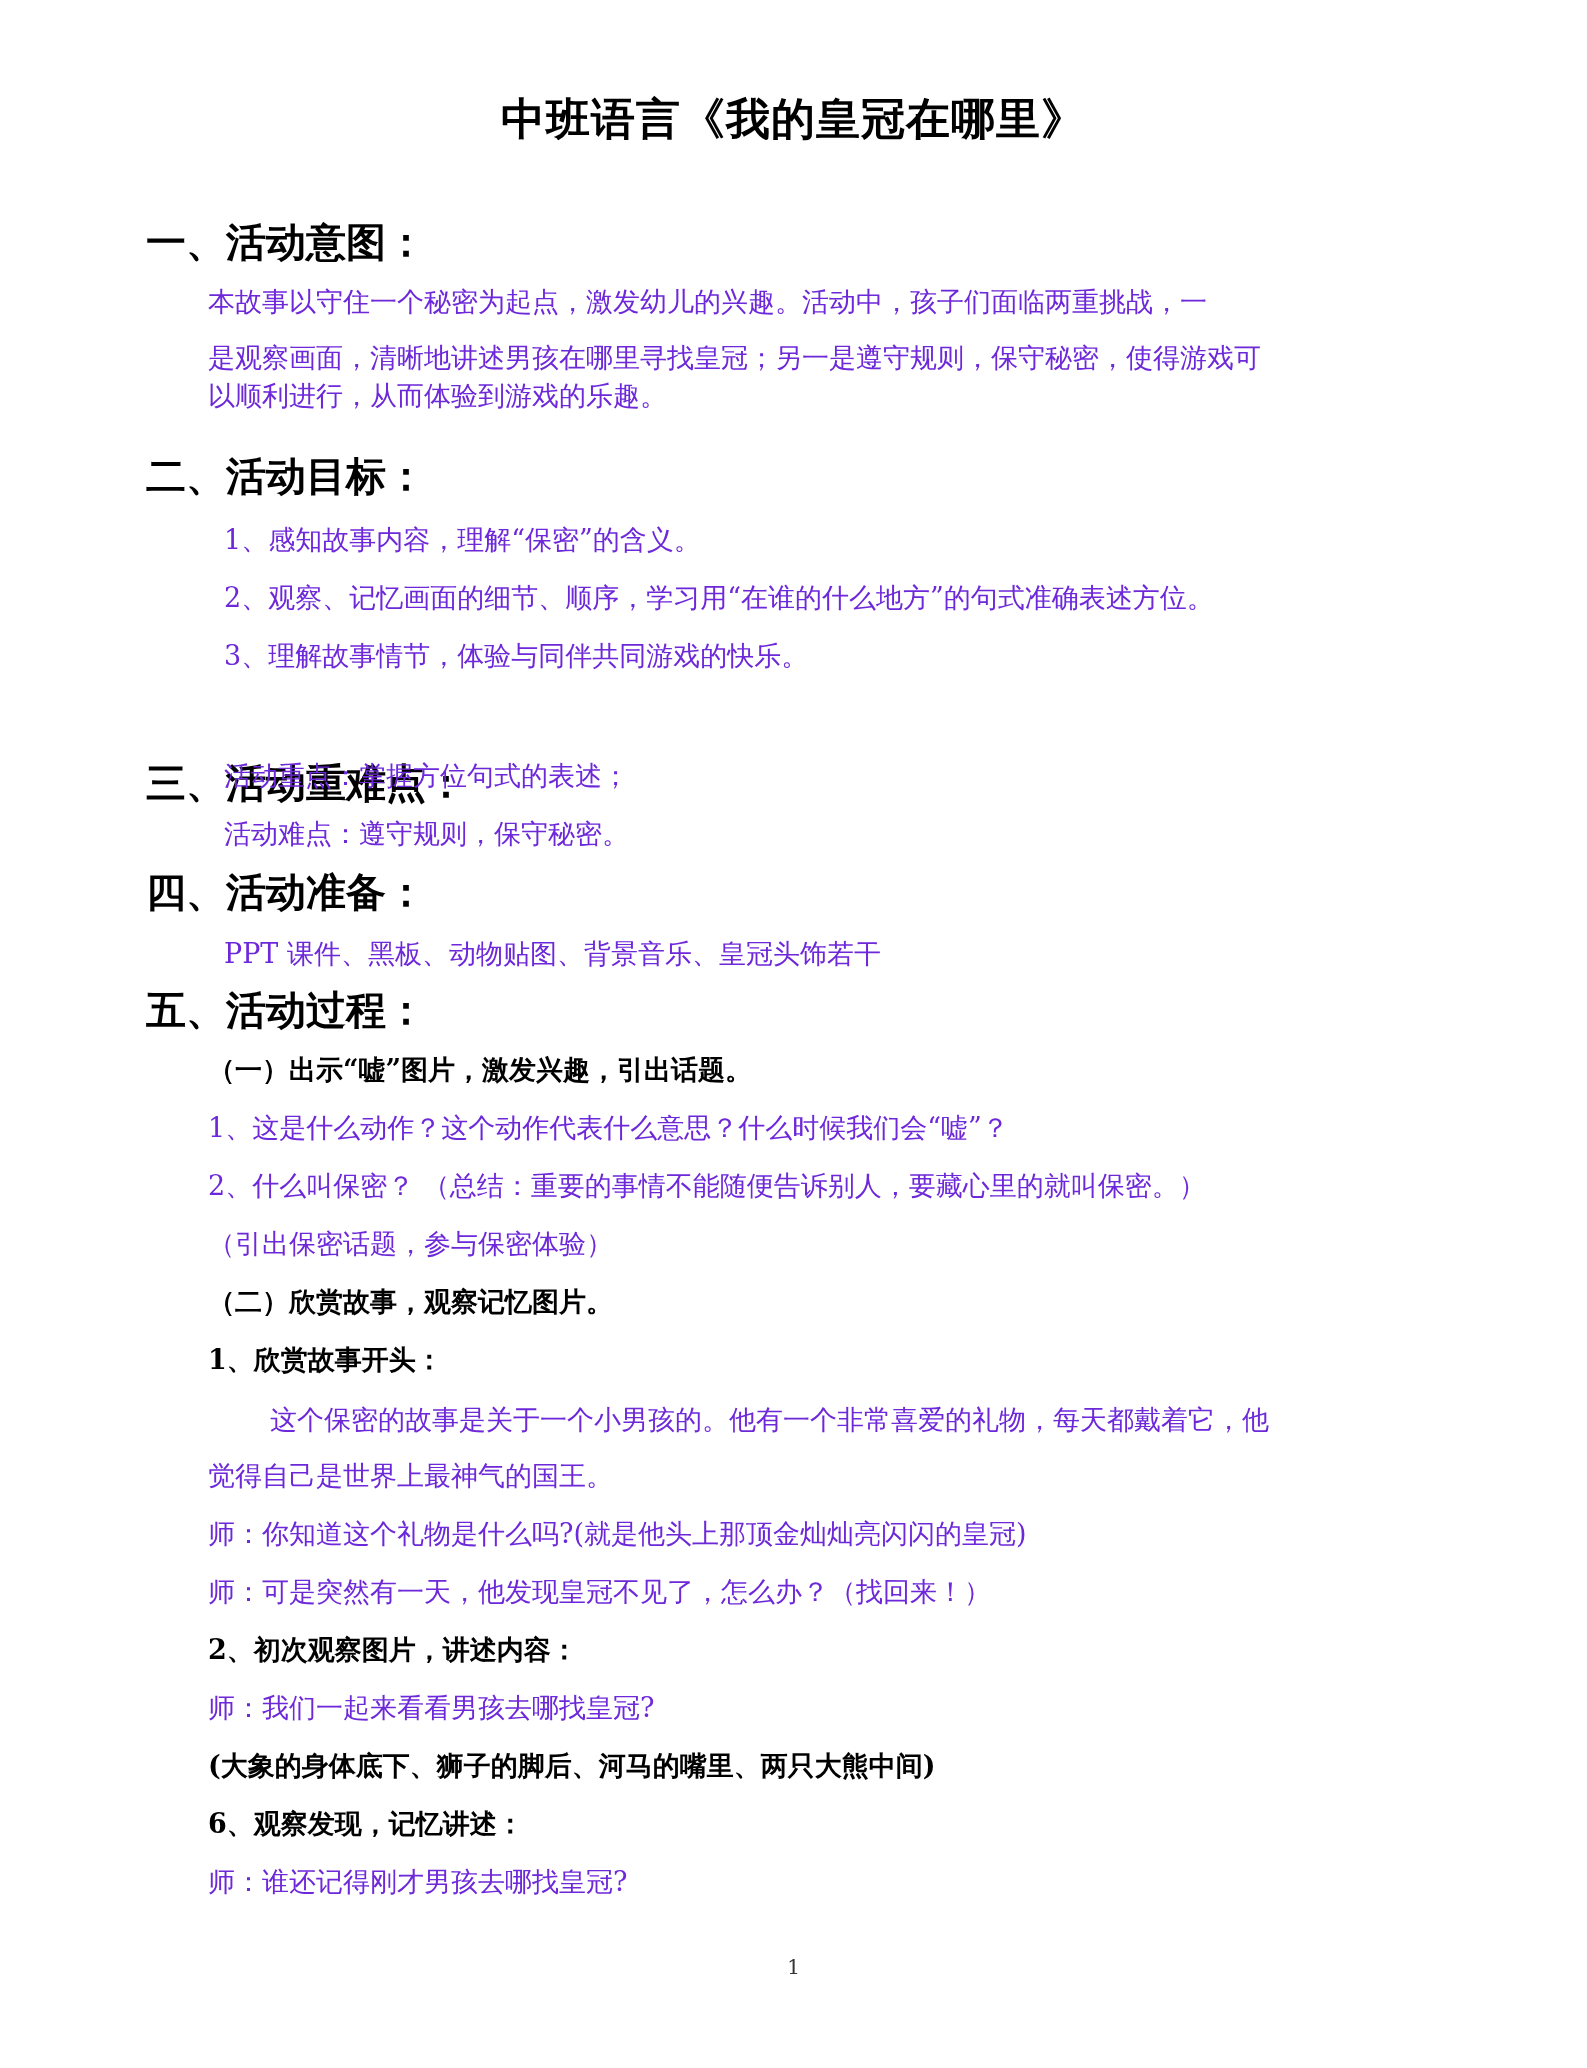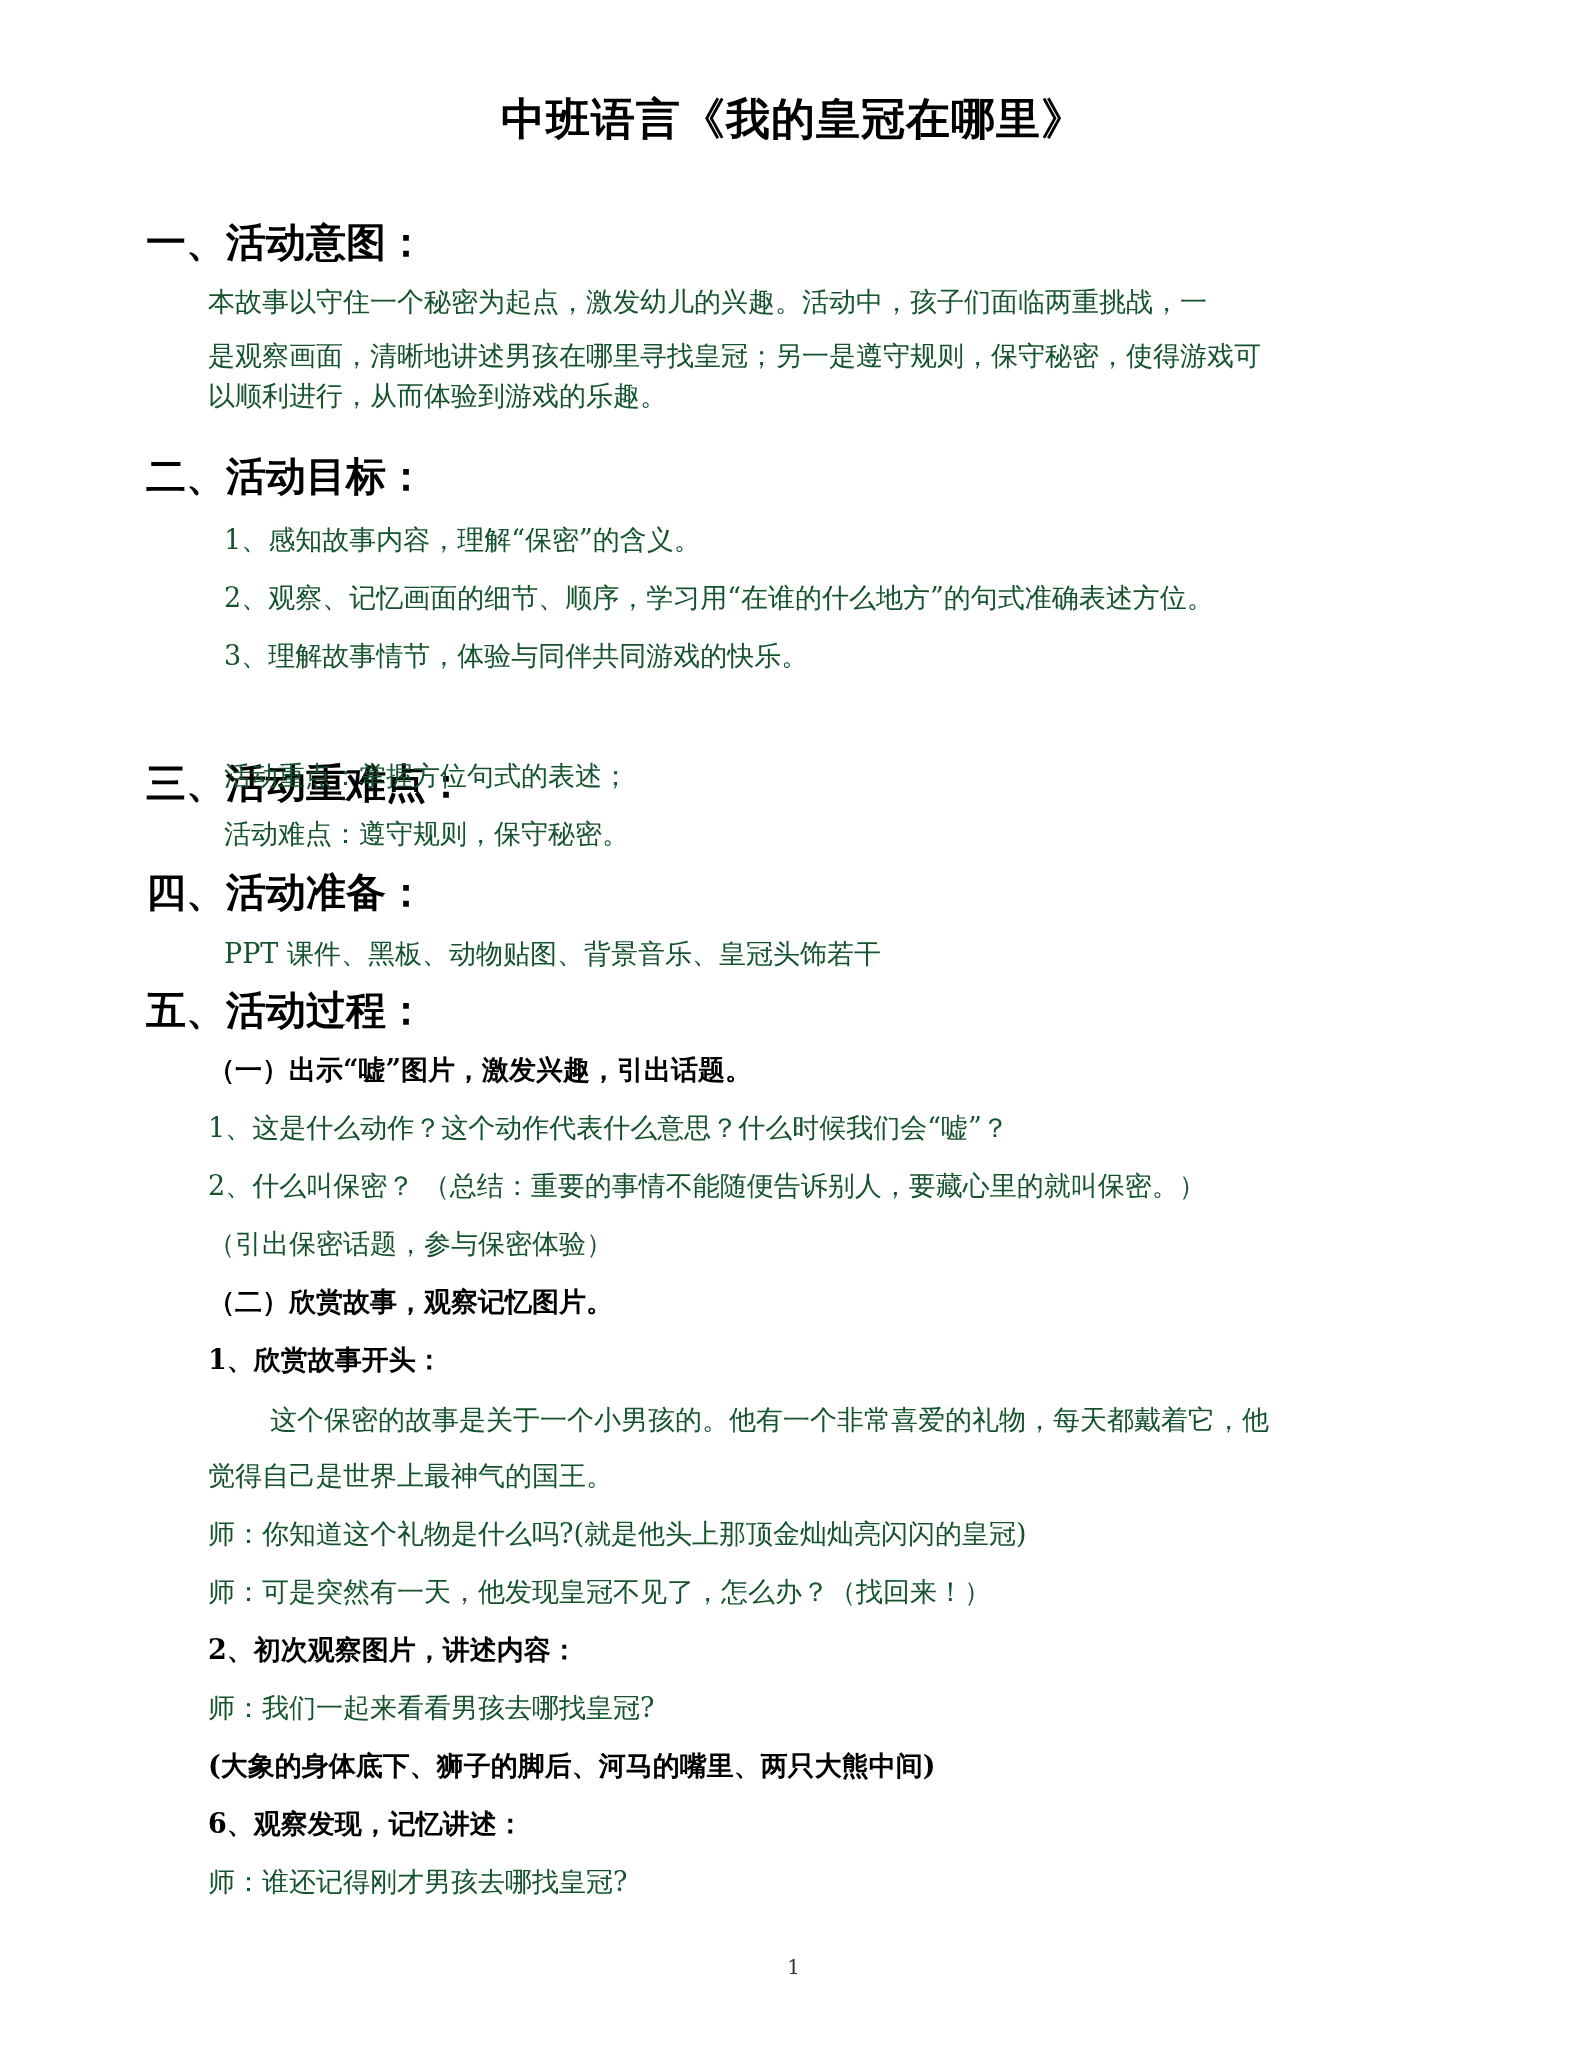--- a/index.html
+++ b/index.html
@@ -7,34 +7,34 @@
       width: 1587px; height: 2068px; position: relative; overflow: hidden;
       font-family: "DejaVu Serif", "Liberation Serif", serif;
       color: #111111;
     }
     .page { position: absolute; left: 0; top: 0; width: 1277px; height: 2068px; }
     .title {
       position: absolute; left: 0; width: 1587px; top: 90px;
       text-align: center; font-size: 44px; font-weight: bold; letter-spacing: 1px;
       color: #000;
     }
-    .line { position: absolute; white-space: nowrap; font-size: 27px; line-height: 40px; color: #14532d; }
+    .line { position: absolute; white-space: nowrap; font-size: 27px; line-height: 40px; color: #6d28d9; }
     .h1 { font-size: 40px; font-weight: bold; color: #000; left: 146px; }
     .bold { font-weight: bold; color: #000; }
     .pageno { position: absolute; top: 1955px; left: 0; width: 1587px; text-align: center; font-size: 20px; color: #333; }
   </style>
 </head>
 <body>
 
 <div class="page">
   <div class="title">中班语言《我的皇冠在哪里》</div>
 
   <div class="line h1" style="top:222px;">一、活动意图：</div>
   <div class="line" style="top:282px; left:208px;">本故事以守住一个秘密为起点，激发幼儿的兴趣。活动中，孩子们面临两重挑战，一</div>
-  <div class="line" style="top:338px; left:208px;font-family:Liberation Mono, monospace;">是观察画面，清晰地讲述男孩在哪里寻找皇冠；另一是遵守规则，保守秘密，使得游戏可</div>
+  <div class="line" style="top:338px; left:208px;">是观察画面，清晰地讲述男孩在哪里寻找皇冠；另一是遵守规则，保守秘密，使得游戏可</div>
   <div class="line" style="top:376px; left:208px;">以顺利进行，从而体验到游戏的乐趣。</div>
 
   <div class="line h1" style="top:456px;">二、活动目标：</div>
   <div class="line" style="top:520px; left:224px;">1、感知故事内容，理解“保密”的含义。</div>
   <div class="line" style="top:578px; left:224px;">2、观察、记忆画面的细节、顺序，学习用“在谁的什么地方”的句式准确表述方位。</div>
   <div class="line" style="top:636px; left:224px;">3、理解故事情节，体验与同伴共同游戏的快乐。</div>
 
   <div class="line h1" style="top:720px;margin-top:43px;">三、活动重难点：</div>
   <div class="line" style="top:756px; left:224px;">活动重点：掌握方位句式的表述；</div>
   <div class="line" style="top:814px; left:224px;">活动难点：遵守规则，保守秘密。</div>

